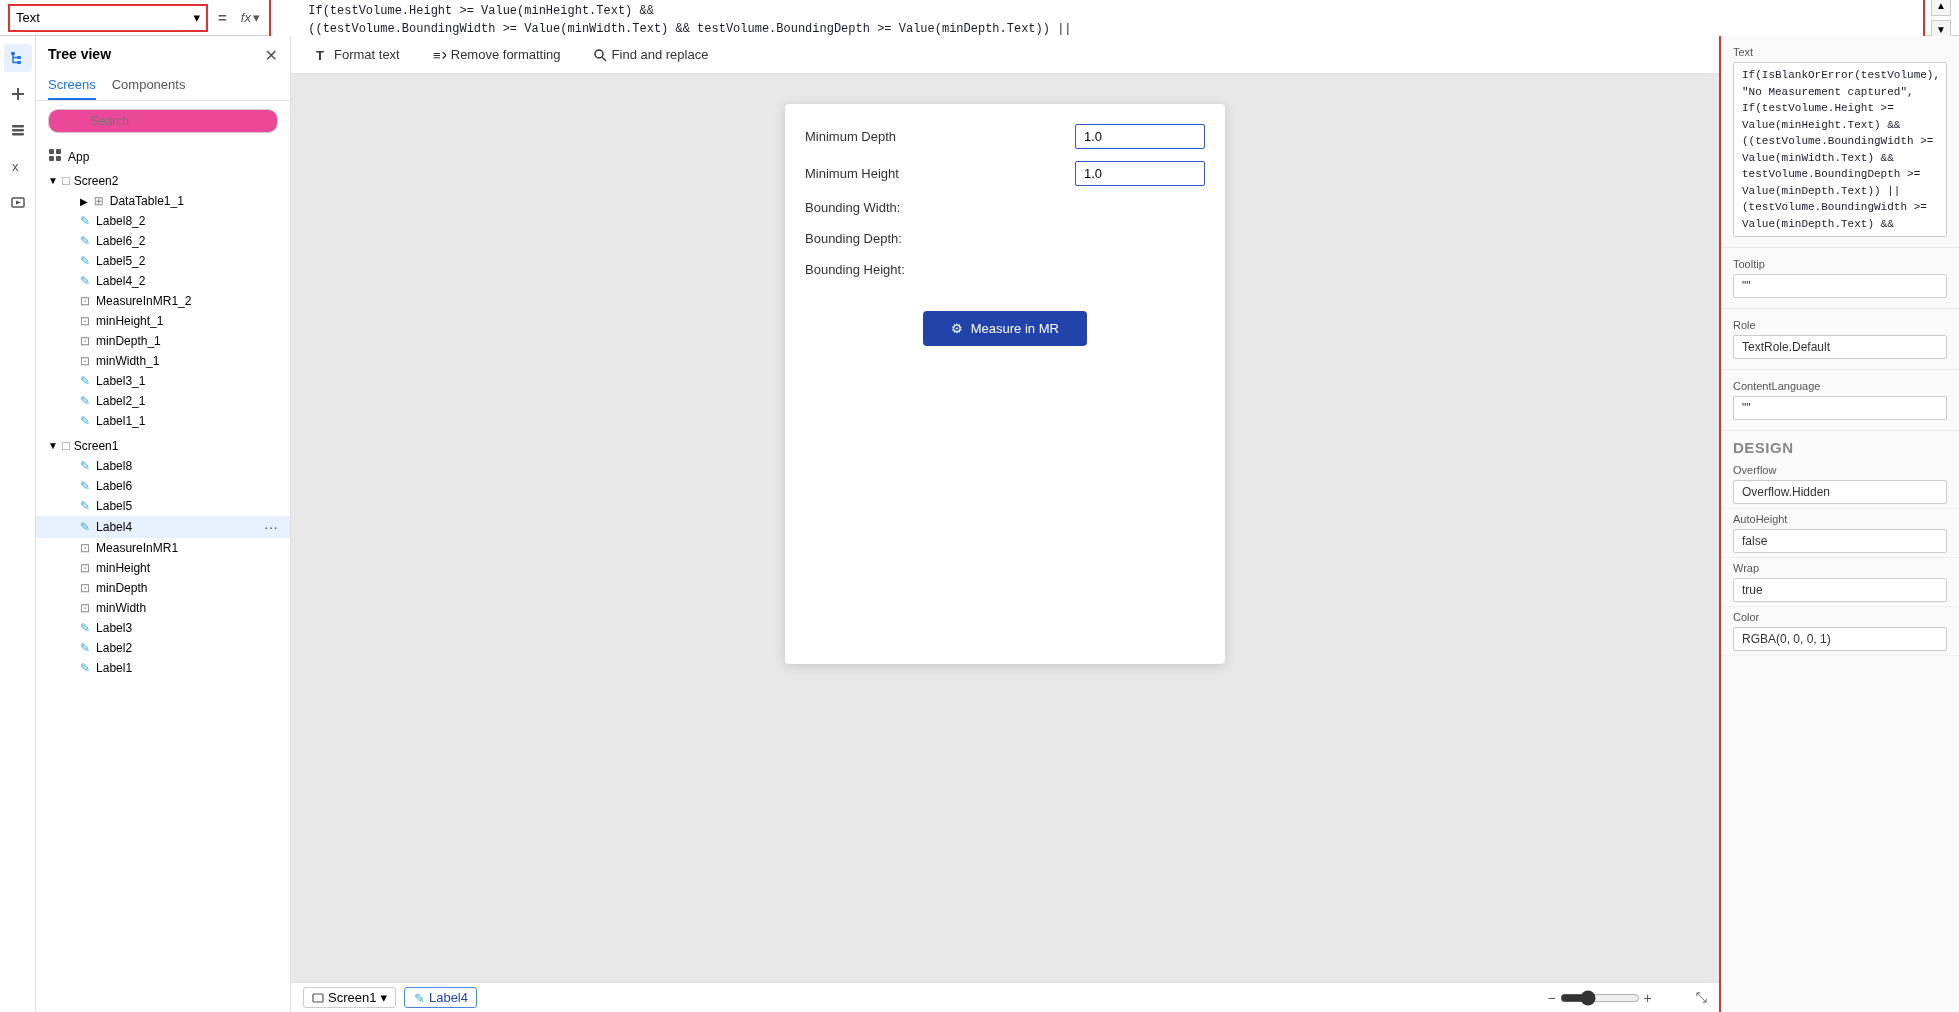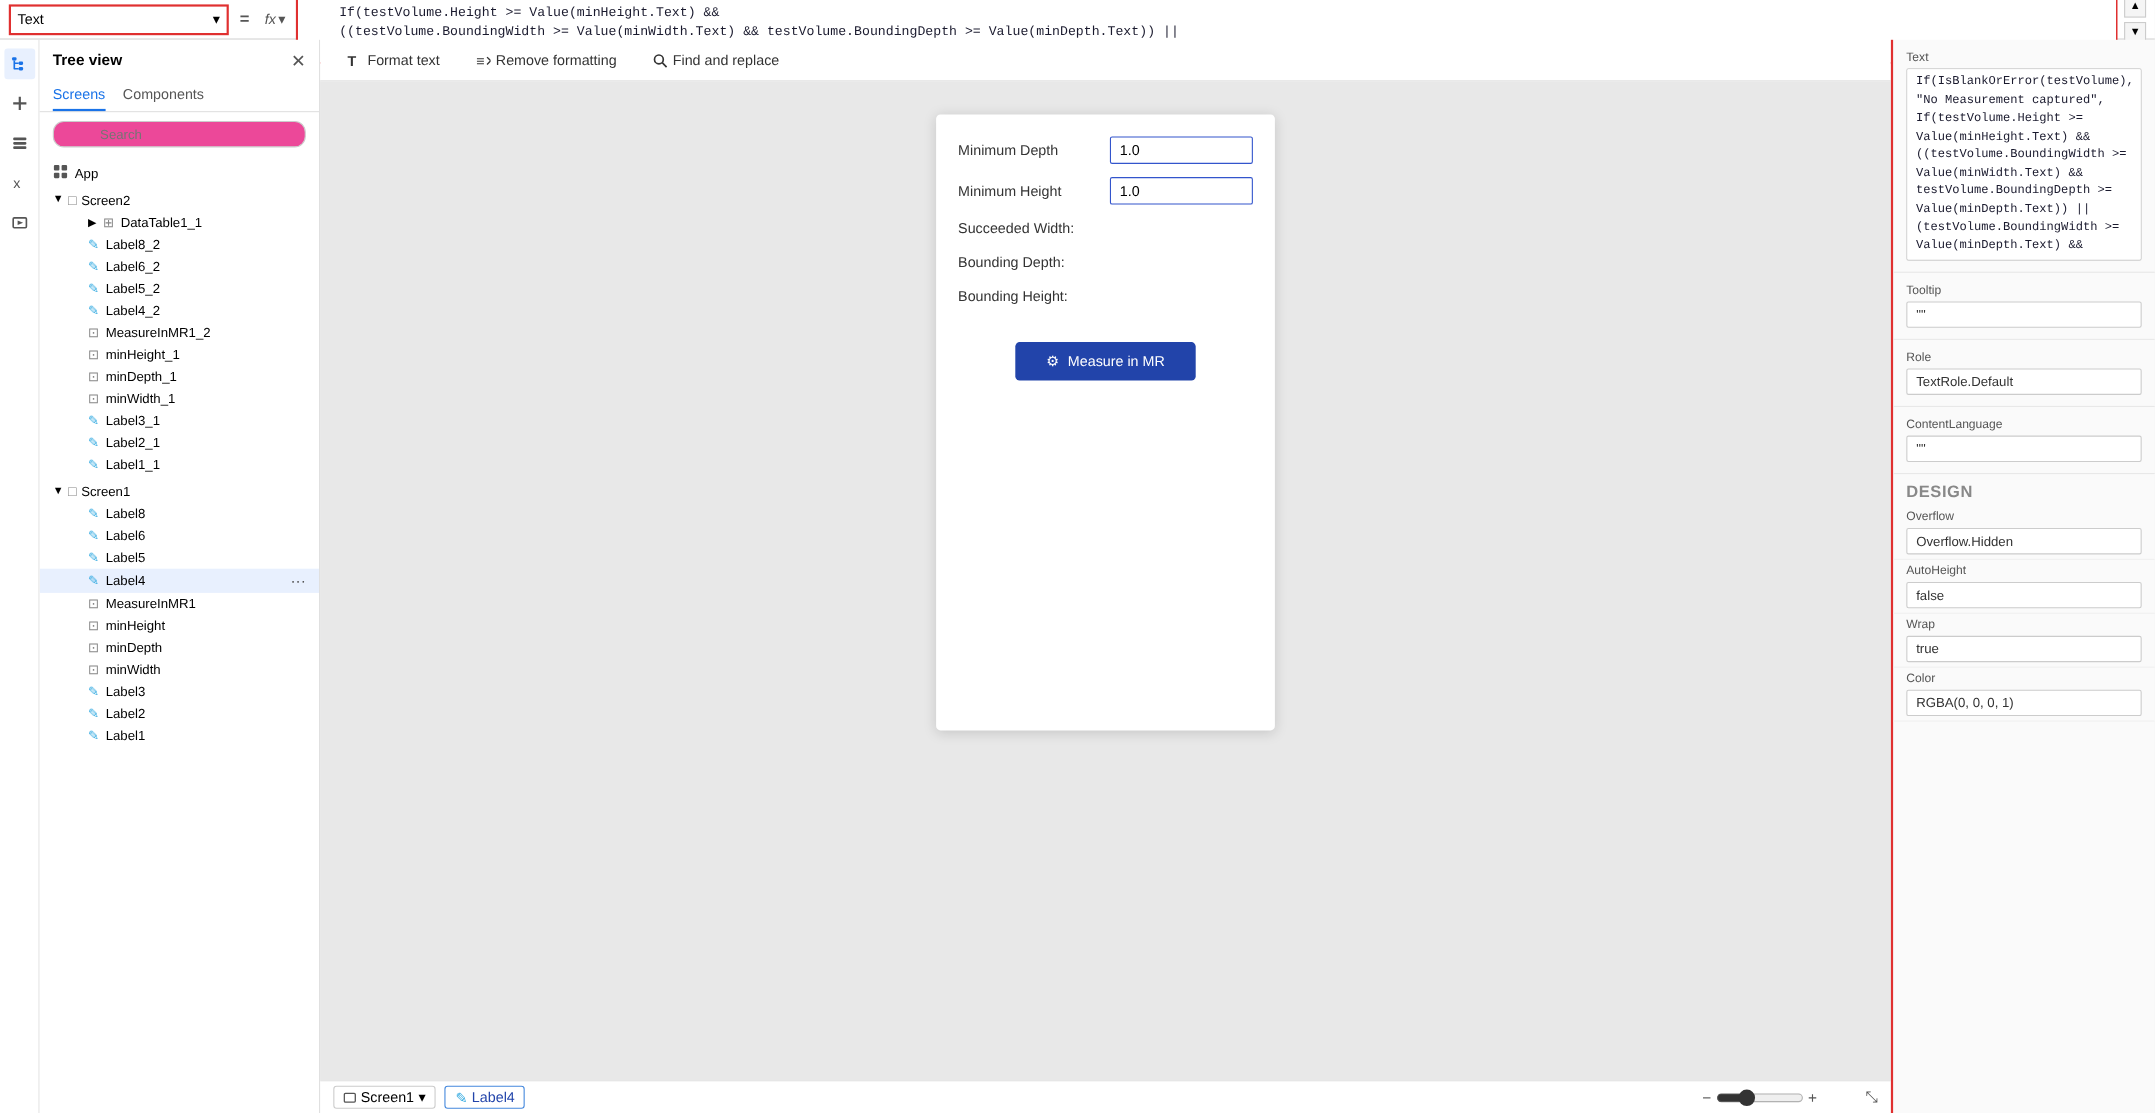--- a/index.html
+++ b/index.html
@@ -253,21 +253,21 @@
       flex: 1;
       background: #e8e8e8;
       display: flex;
       align-items: flex-start;
       justify-content: center;
       overflow: auto;
       padding: 30px;
     }
     .app-frame {
       background: #fff;
-      width: 308px;
+      width: 440px;
       min-height: 560px;
       border-radius: 4px;
       box-shadow: 0 2px 12px rgba(0,0,0,0.15);
       padding: 20px;
       display: flex;
       flex-direction: column;
       gap: 12px;
     }
     .form-row {
       display: flex;
@@ -674,21 +674,21 @@
     <div class="canvas-content">
       <div class="app-frame">
         <div class="form-row">
           <span class="form-label">Minimum Depth</span>
           <input class="form-input" type="text" value="1.0" style="">
         </div>
         <div class="form-row">
           <span class="form-label">Minimum Height</span>
           <input class="form-input" type="text" value="1.0" style="">
         </div>
-        <div class="info-row">Succeeded Width:</div>
+        <div class="info-row">Bounding Width:</div>
         <div class="info-row">Bounding Depth:</div>
         <div class="info-row">Bounding Height:</div>
         <button class="measure-btn">
           <span>⚙</span>
           <span>Measure in MR</span>
         </button>
       </div>
     </div>
 
     <div class="status-bar">

